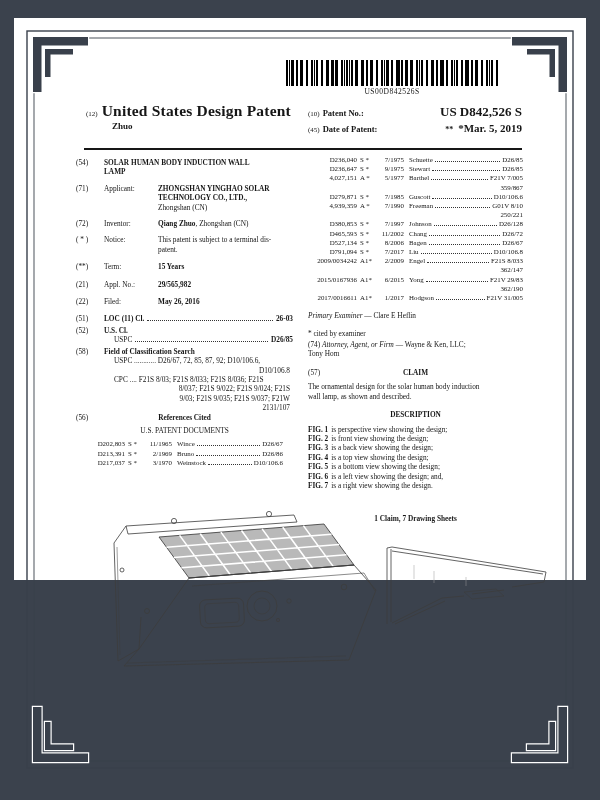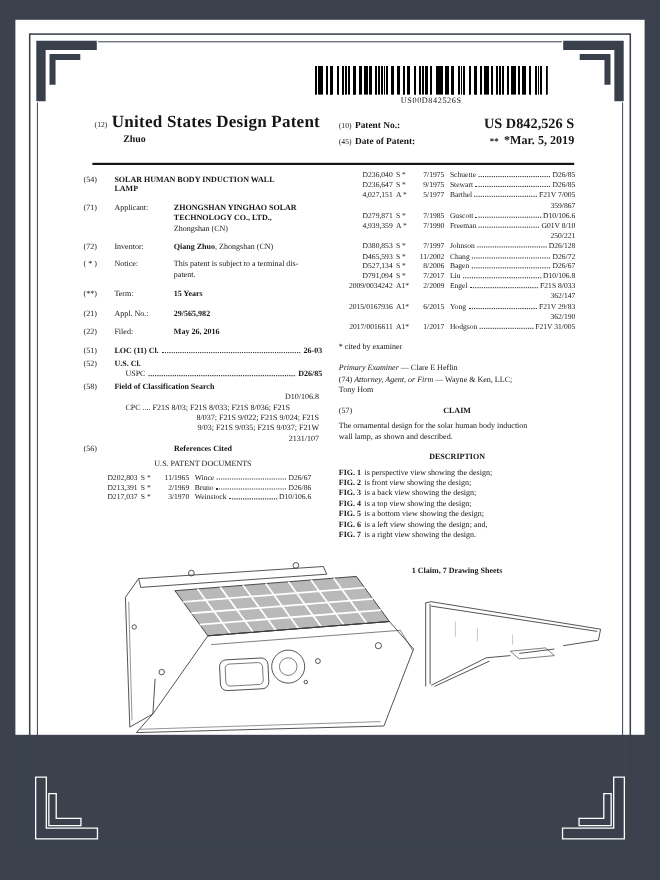--- a/index.html
+++ b/index.html
@@ -1,17 +1,17 @@
 <!DOCTYPE html>
 <html><head>
 <meta charset="utf-8">
 <style>
   html,body{margin:0;padding:0;width:600px;height:800px;overflow:hidden;
     background:#3b424d;font-family:"Liberation Serif",serif;color:#161616;}
-  .page{position:absolute;left:14px;top:18px;width:572px;height:650px;background:#ffffff;}
+  .page{position:absolute;left:14px;top:18px;width:572px;height:562px;background:#ffffff;}
   .frame{position:absolute;left:0;top:0;width:572px;height:763px;pointer-events:none;}
 
   
   .barcode-wrap{position:absolute;left:268px;top:42px;width:220px;text-align:center;}
   .barcode{height:26px;width:212px;margin:0 auto;
     background-image:
       repeating-linear-gradient(90deg,#000 0 2px,rgba(0,0,0,0) 2px 5px),
       repeating-linear-gradient(90deg,rgba(0,0,0,0) 0 3px,#000 3px 4.5px,rgba(0,0,0,0) 4.5px 11px),
       repeating-linear-gradient(90deg,#000 0 1px,rgba(0,0,0,0) 1px 7px);}
   .barcode-caption{font-size:7.5px;letter-spacing:.5px;margin-top:1px;}
@@ -173,20 +173,21 @@
     </div>
     <div class="pl38 fxrow mb2">
       <span>USPC</span>
       <span class="leader"></span>
       <span class="b">D26/85</span>
     </div>
     <div class="entry pl28 m0">
       <span class="n">(58)</span>
       <div class="b">Field of Classification Search</div>
     </div>
+    <div class="pl38">USPC ............ D26/67, 72, 85, 87, 92; D10/106.6,</div>
     <div class="ralign">D10/106.8</div>
     <div class="pl38">CPC .... F21S 8/03; F21S 8/033; F21S 8/036; F21S</div>
     <div class="ralign">8/037; F21S 9/022; F21S 9/024; F21S</div>
     <div class="ralign">9/03; F21S 9/035; F21S 9/037; F21W</div>
     <div class="ralign">2131/107</div>
     <div class="entry m0" style="margin-bottom:4px;">
       <span class="n">(56)</span>
       <div class="center b" style="margin-left:-82px;">References Cited</div>
     </div>
     <div class="center mb4">U.S. PATENT DOCUMENTS</div>
@@ -331,25 +332,25 @@
         <div class="ref-row">
           <span class="r-num">2017/0016611</span>
           <span class="r-kind">A1*</span>
           <span class="r-date">1/2017</span>
           <span class="r-name">Hodgson</span>
           <span class="r-dots"></span>
           <span class="r-cls">F21V 31/005</span>
         </div>
 
       </div>
-    <div style="margin-top:8px;">* cited by examiner</div>
     <div style="margin-top:9px;">
       <span class="i">Primary Examiner</span>
       <span>— Clare E Heflin</span>
     </div>
+    <div style="margin-top:8px;">* cited by examiner</div>
     <div style="margin-top:2px;">
       <span>(74)</span>
       <span class="i">Attorney, Agent, or Firm</span>
       <span>— Wayne &amp; Ken, LLC;</span>
     </div>
     <div>Tony Hom</div>
     <div class="entry m0" style="margin-top:9px;margin-bottom:5px;">
       <span class="n">(57)</span>
       <div class="center b" style="margin-left:-82px;">CLAIM</div>
     </div>

